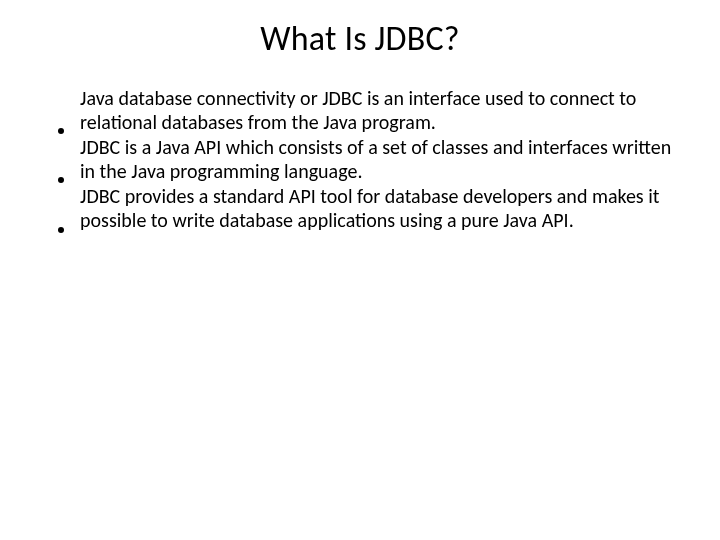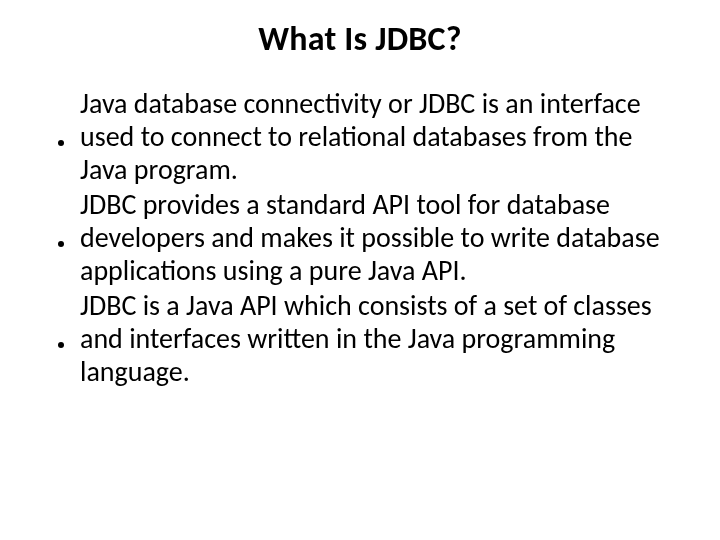--- a/index.html
+++ b/index.html
@@ -12,33 +12,33 @@
       height: 540px;
       background: #ffffff;
       font-family: Calibri, "Segoe UI", Arial, sans-serif;
       color: #000000;
       padding: 18px 48px 30px 48px;
       overflow: hidden;
     }
     .title {
       text-align: center;
       font-size: 34px;
-      font-weight: 700;
+      font-weight: 400;
       margin-bottom: 28px;
       letter-spacing: 0.2px;
     }
     .bullet-list {
       list-style: none;
       padding-left: 0;
     }
     .bullet-item {
       display: flex;
-      align-items: center;
+      align-items: flex-end;
       margin-bottom: 2px;
-      font-size: 28px;
+      font-size: 20px;
       line-height: 1.18;
     }
     .bullet-dot {
       display: inline-block;
       width: 6px;
       height: 6px;
       background: #000000;
       border-radius: 50%;
       margin-top: 12px;
       margin-left: 10px;
@@ -54,19 +54,19 @@
 
 <h1 class="title">What Is JDBC?</h1>
 
 <ul class="bullet-list">
   <li class="bullet-item">
     <span class="bullet-dot"></span>
     <span class="bullet-text">Java database connectivity or JDBC is an interface used to connect to relational databases from the Java program.</span>
   </li>
   <li class="bullet-item">
     <span class="bullet-dot"></span>
-    <span class="bullet-text">JDBC provides a standard API tool for database developers and makes it possible to write database applications using a pure Java API.</span>
+    <span class="bullet-text">JDBC is a Java API which consists of a set of classes and interfaces written in the Java programming language.</span>
   </li>
   <li class="bullet-item">
     <span class="bullet-dot"></span>
-    <span class="bullet-text">JDBC is a Java API which consists of a set of classes and interfaces written in the Java programming language.</span>
+    <span class="bullet-text">JDBC provides a standard API tool for database developers and makes it possible to write database applications using a pure Java API.</span>
   </li>
 </ul>
 
 </body></html>

